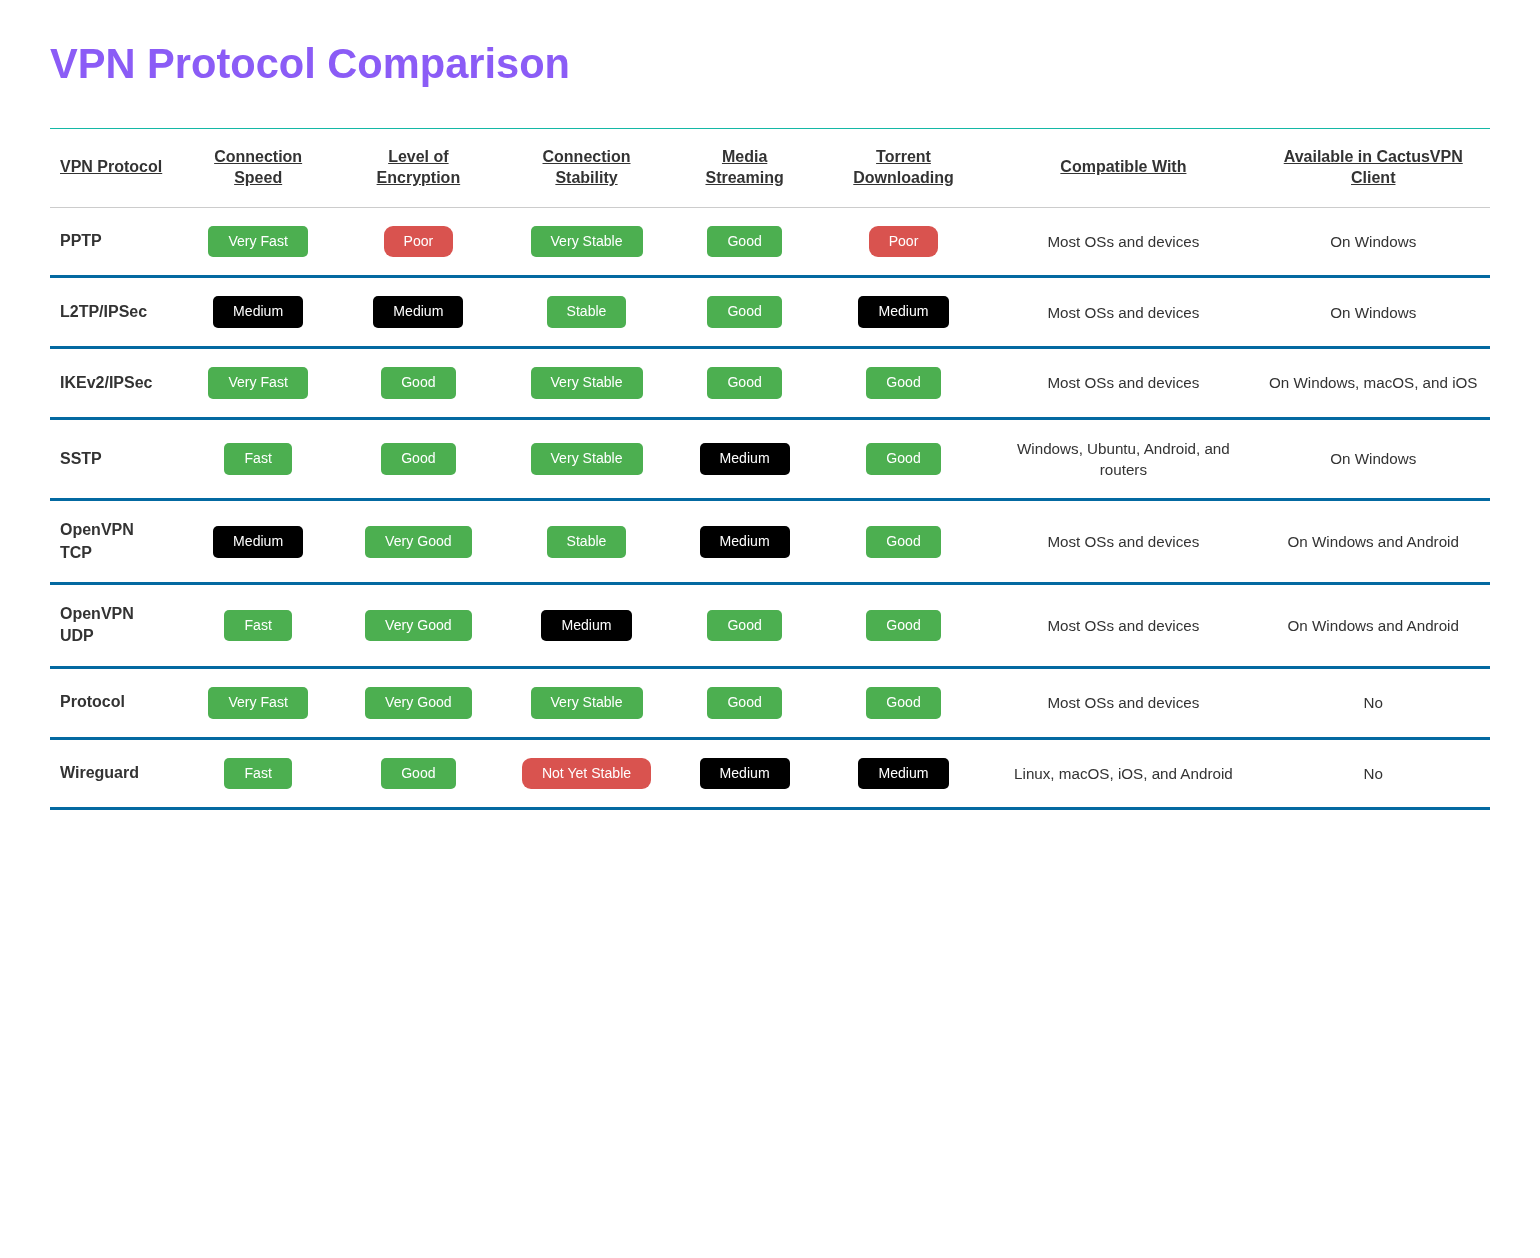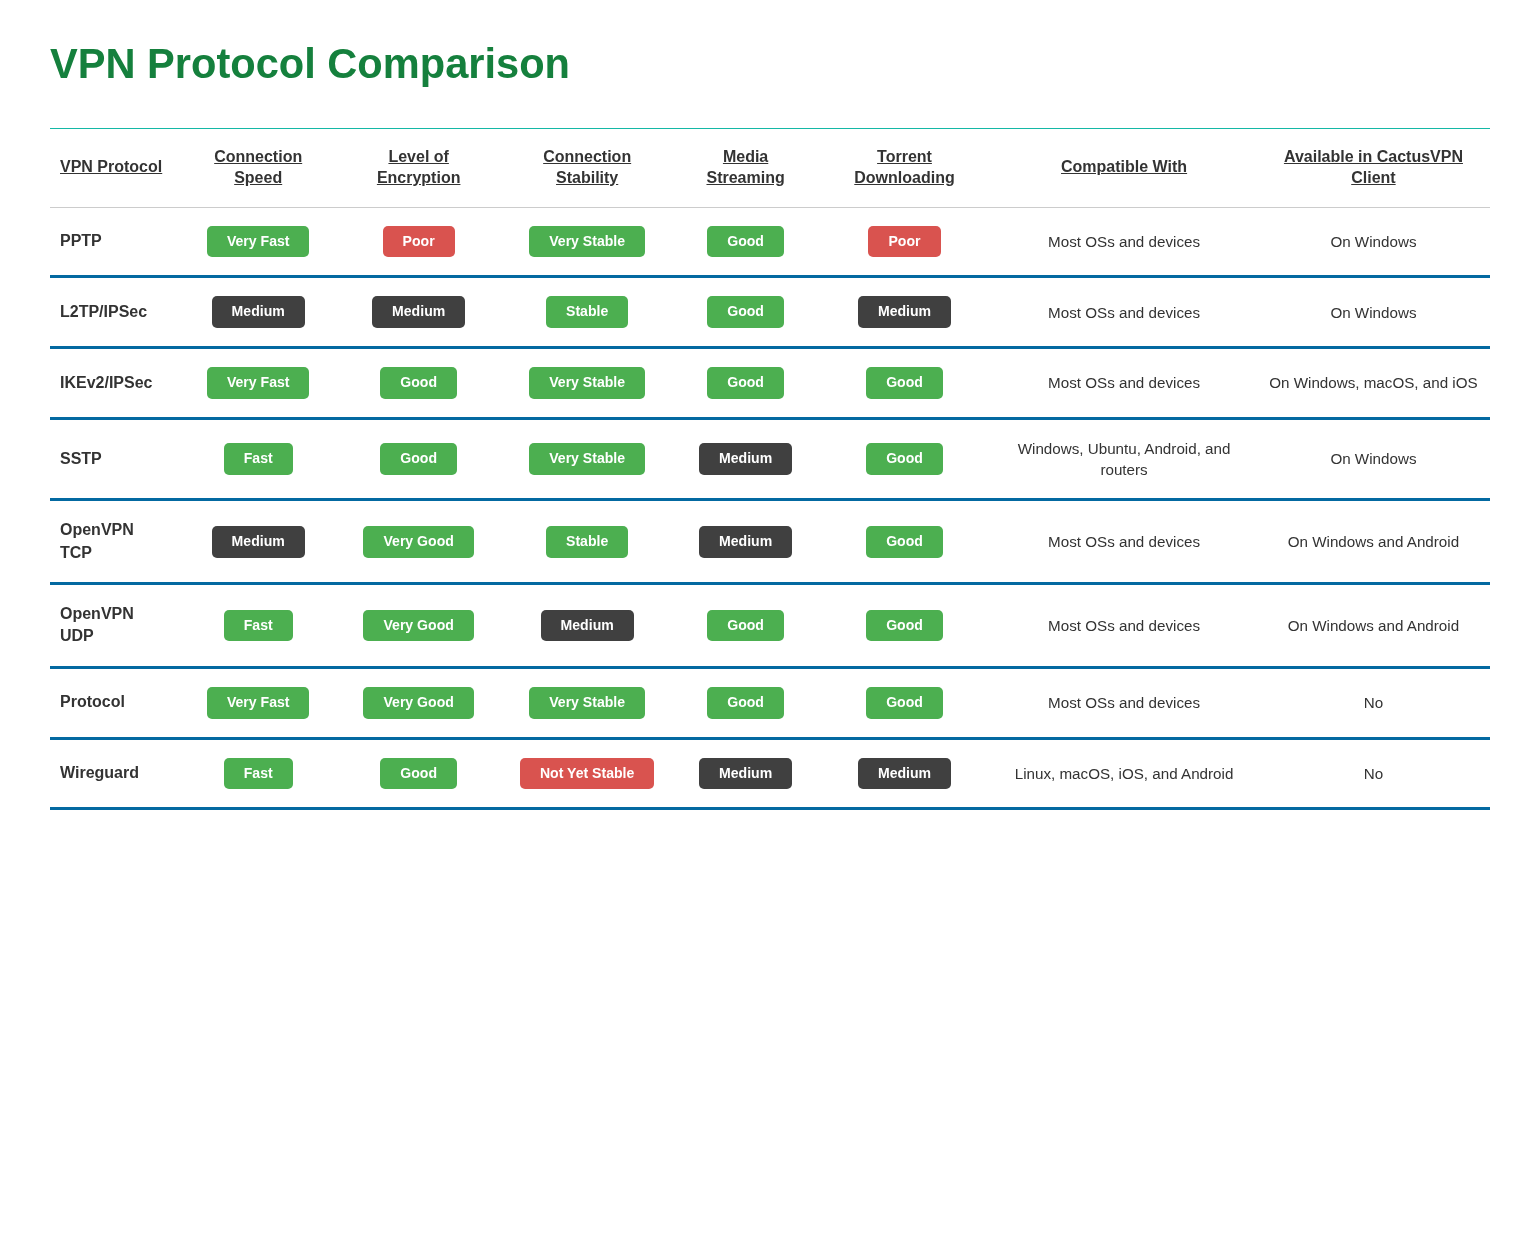--- a/index.html
+++ b/index.html
@@ -5,21 +5,21 @@
     * { box-sizing: border-box; margin: 0; padding: 0; }
     body {
       font-family: -apple-system, BlinkMacSystemFont, 'Segoe UI', sans-serif;
       background: #fff;
       color: #333;
       padding: 40px 50px;
       width: 1540px;
       min-height: 1258px;
     }
     h1 {
-      color: #15803d;
+      color: #8b5cf6;
       font-size: 2.6rem;
       font-weight: 700;
       margin-bottom: 40px;
     }
     table {
       width: 100%;
       border-collapse: collapse;
       font-size: 0.95rem;
     }
     thead tr {
@@ -51,27 +51,27 @@
     tbody td:first-child {
       text-align: left;
       font-weight: 700;
       font-size: 1rem;
     }
     .badge {
       display: inline-block;
       padding: 6px 20px;
       border-radius: 5px;
       color: #fff;
-      font-weight: 700;
+      font-weight: 400;
       font-size: 0.88rem;
       white-space: nowrap;
     }
     .badge-green { background: #4caf50; }
-    .badge-orange { background: #404040; }
-    .badge-red { background: #d9534f; }
+    .badge-orange { background: #000000; }
+    .badge-red { background: #d9534f; border-radius: 9px; }
   </style>
 </head>
 <body>
 
 <h1>VPN Protocol Comparison</h1>
 
 <table>
   <thead>
     <tr>
     <th>VPN Protocol</th>

